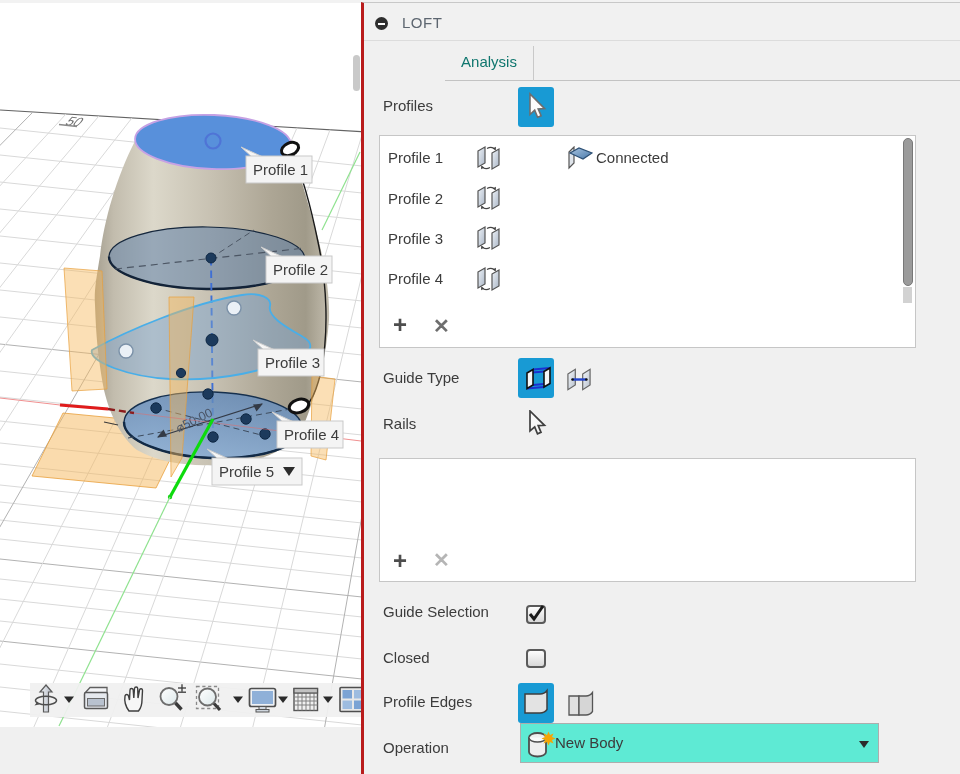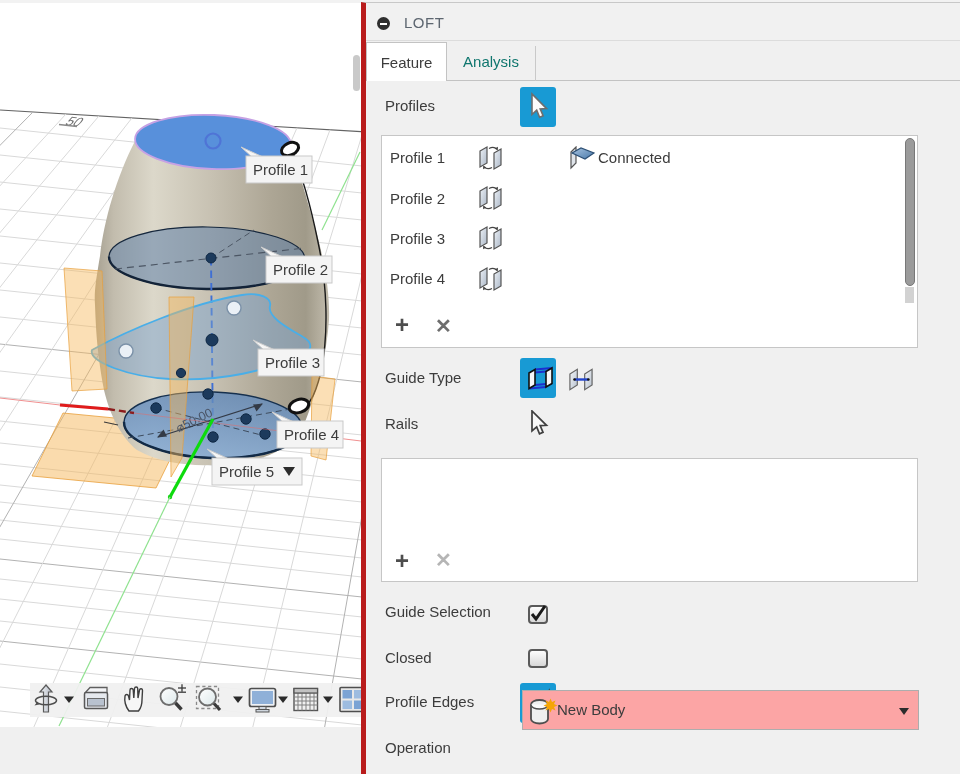--- a/index.html
+++ b/index.html
@@ -11,21 +11,21 @@
 #vsvg .gh { stroke:#636363; stroke-width:1.2; fill:none; }
 #vsvg .gM { stroke:#b2b2b2; stroke-width:1; fill:none; }
 #vsvg .gm { stroke:#d9d9d9; stroke-width:1; fill:none; }
 #toolbar { position:absolute; left:30px; top:683px; width:331px; height:34px;
   background:rgba(240,240,240,0.93); display:flex; align-items:center; }
 #bottomstrip { position:absolute; left:0; top:727px; width:361px; height:47px; background:#f0f0f0; }
 #topstrip { position:absolute; left:0; top:0; width:960px; height:3px; background:#f2f2f2; }
 #vpscroll { position:absolute; left:353px; top:55px; width:7px; height:36px; background:#c9c9c9; border-radius:4px; }
 
 #panel { position:absolute; left:361px; top:2px; width:599px; height:772px;
-  background:#f0f0f0; border-left:5px solid #b91c1c; border-top:1px solid #c8c8c8; }
+  background:#f0f0f0; border-left:3px solid #b91c1c; border-top:1px solid #c8c8c8; }
 #titlebar { position:absolute; left:0; top:0; width:599px; height:38px; background:#f1f1f1;
   border-bottom:1px solid #dcdcdc; }
 #titletext { position:absolute; left:38px; top:11px; font-size:15px; color:#5d6670; letter-spacing:0.5px; }
 #collapseicon { position:absolute; left:11px; top:14px; width:13px; height:13px; background:#2e2e2e;
   border-radius:50%; }
 #collapseicon::after { content:""; position:absolute; left:3px; top:5.5px; width:7px; height:2px; background:#fff; }
 #tabbar { position:absolute; left:0; top:38px; width:599px; height:40px; }
 #tabbar .bline { position:absolute; left:81px; top:39px; width:518px; height:1px; background:#c3c3c3; }
 .tab { position:absolute; top:1px; height:39px; font-size:15px; color:#4a4a4a;
   display:flex; align-items:center; justify-content:center; }
@@ -35,21 +35,21 @@
 #content { position:absolute; left:0; top:78px; width:599px; height:694px; background:#f0f0f0; }
 
 .lbl { position:absolute; left:19px; font-size:15px; color:#3c3c3c; }
 .bluebtn { position:absolute; background:#189ad4; border-radius:3px; }
 .listbox { position:absolute; left:15px; width:537px; background:#fff; border:1px solid #c6c6c6; }
 .rowtxt { position:absolute; left:8px; font-size:15px; color:#3c3c3c; }
 .plus { position:absolute; font-size:24px; color:#4d4d4d; font-weight:bold; }
 .cross { position:absolute; font-size:20px; font-weight:bold; }
 .chk { position:absolute; left:162px; width:20px; height:19px; border:2px solid #5a5a5a; border-radius:4px;
   background:linear-gradient(#fdfdfd,#d8d8d8); }
-#opdrop { position:absolute; left:156px; top:609px; width:397px; height:40px; background:#fca5a5;
+#opdrop { position:absolute; left:156px; top:642px; width:359px; height:40px; background:#5eead4;
   border:1px solid #adadad; }
 #opdrop .optxt { position:absolute; left:34px; top:10px; font-size:15px; color:#3c3c3c; }
 #oparrow { position:absolute; right:9px; top:17px; width:0; height:0;
   border-left:5.5px solid transparent; border-right:5.5px solid transparent; border-top:7px solid #2c2c2c; }
 </style>
 </head>
 <body>
 <div id="stage">
   <div id="viewport">
     <svg id="vsvg" width="361" height="774" viewBox="0 0 361 774">
@@ -313,21 +313,20 @@
     <div id="bottomstrip"></div>
     <div id="vpscroll"></div>
   </div>
   <div id="panel">
     <div id="titlebar">
       <div id="collapseicon"></div>
       <div id="titletext">LOFT</div>
     </div>
     <div id="tabbar">
       <div class="bline"></div>
-      <div class="tab" id="tab1">Feature</div>
       <div class="tab" id="tab2">Analysis</div>
       <div id="tabsep"></div>
     </div>
     <div id="content">
       <div class="lbl" style="top:16px;">Profiles</div>
       <div class="bluebtn" id="btnsel" style="left:154px; top:6px; width:36px; height:40px;"><svg width="36" height="40" viewBox="0 0 36 40">
 <path d="M 12,7 L 12,27.5 L 16.7,23.2 L 19.6,30.3 L 23.1,28.8 L 20.2,21.9 L 26.6,21.6 Z" fill="#fcfcfc" stroke="#6e6e6e" stroke-width="1.6"></path>
           </svg></div>
       <div class="listbox" id="list1" style="top:54px; height:213px;">
         <div class="rowtxt" style="top:13px;">Profile 1</div>

